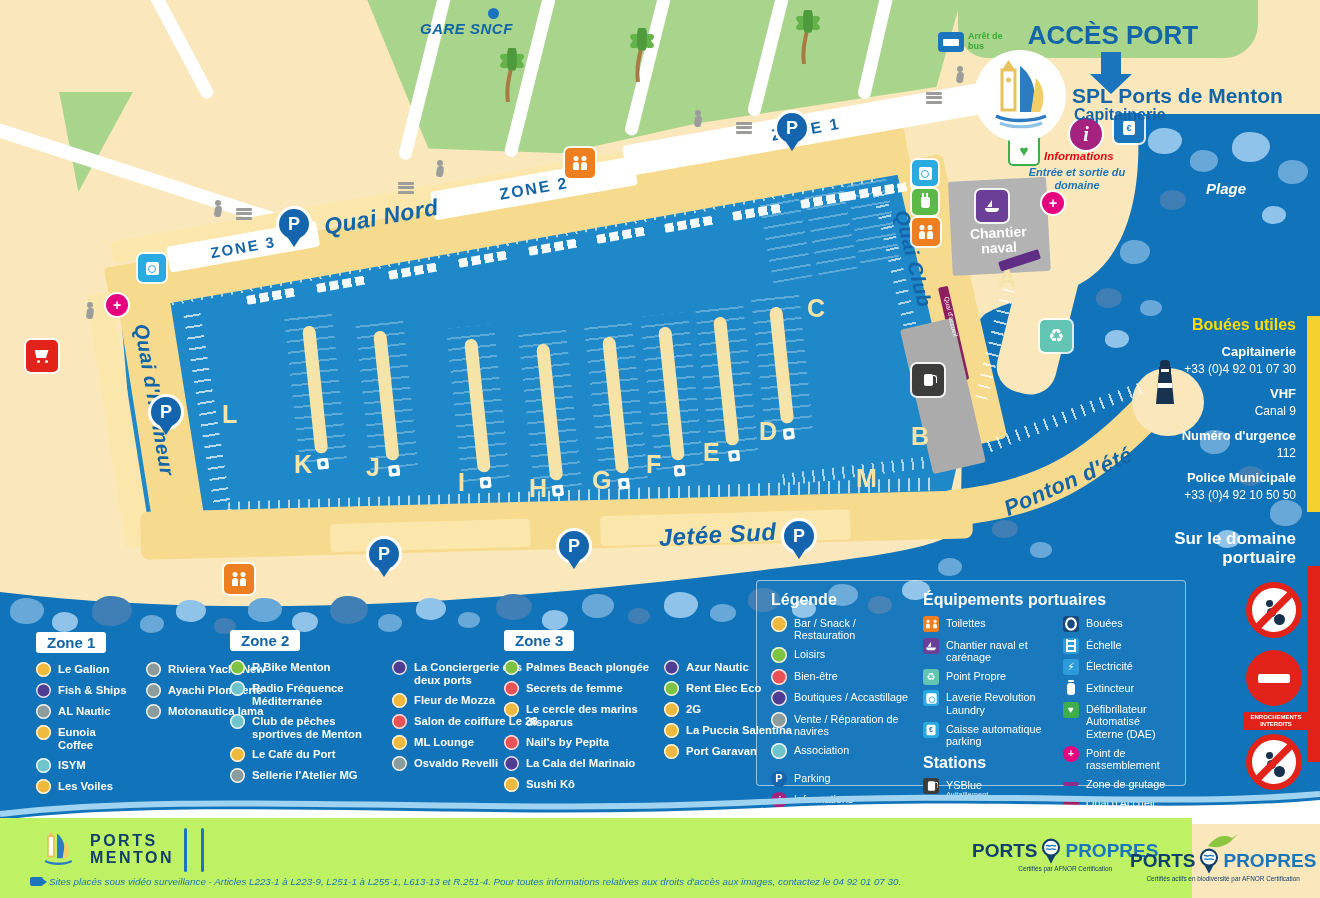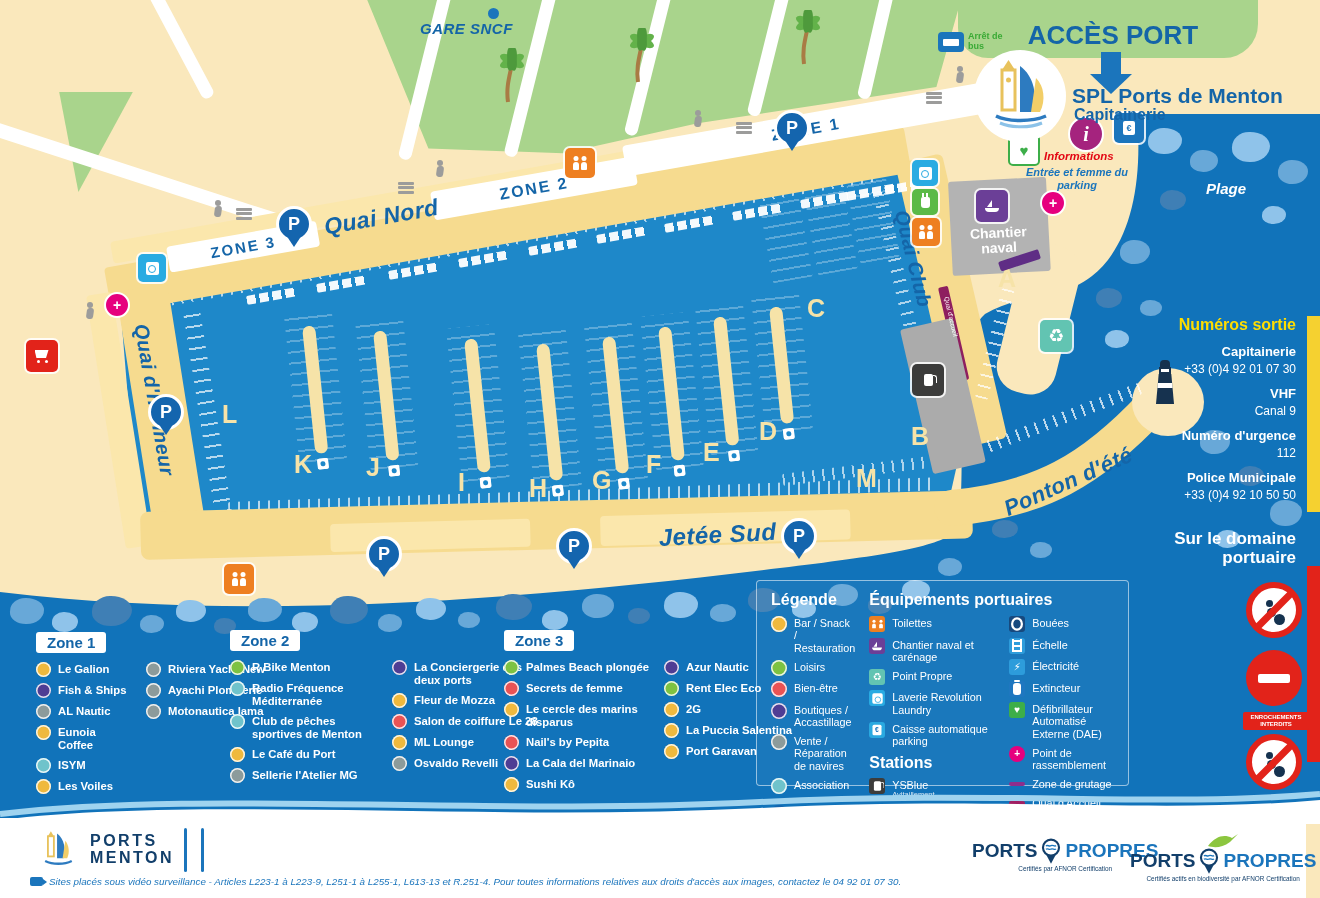--- a/index.html
+++ b/index.html
@@ -78,38 +78,38 @@
   .numeros{position:absolute;right:24px;top:316px;width:160px;text-align:right;z-index:9}
   .numeros h3{margin:0 0 10px;color:#FFDD00;font-size:16px}
   .numeros .entry{margin-bottom:9px;color:#fff}
   .numeros .entry b{font-size:13px;display:block}
   .numeros .entry span{font-size:12px}
   .edgebar{position:absolute;width:13px;z-index:9}
   .domaine-title{position:absolute;right:24px;top:530px;width:170px;text-align:right;color:#fff;font-weight:bold;font-size:17px;line-height:1.1;z-index:9}
   .enroch{position:absolute;background:#E2231A;color:#fff;font-weight:bold;font-size:6px;text-align:center;
     padding:2px 3px;border-radius:2px;line-height:1.2;z-index:9}
   
-  .legend-box{position:absolute;left:756px;top:580px;width:373px;height:206px;border:1.5px solid rgba(255,255,255,.55);
+  .legend-box{position:absolute;left:756px;top:580px;width:430px;height:206px;border:1.5px solid rgba(255,255,255,.55);
     border-radius:4px;box-sizing:border-box;padding:10px 14px;display:flex;gap:14px;color:#fff;z-index:9;background:rgba(255,255,255,.04)}
   .legend-box h3{margin:0 0 8px;font-size:16px}
   .lg-item{display:flex;align-items:flex-start;gap:7px;margin-bottom:6.5px;font-size:10.8px;line-height:1.15}
   .lg-ic{flex:0 0 auto;width:16px;height:16px;border-radius:50%;box-shadow:inset 0 0 0 1.5px rgba(255,255,255,.85);margin-top:-1px}
   .lg-sq{flex:0 0 auto;width:16px;height:16px;border-radius:3px;display:flex;align-items:center;justify-content:center;margin-top:-1px;font-size:10px;color:#fff}
   .lg-sub{display:block;font-size:7.5px;opacity:.85}
   .lg-line{flex:0 0 auto;width:16px;height:4px;border-radius:2px;margin-top:4px}
   
   .zone-list{position:absolute;z-index:9;color:#fff}
   .zone-chip{display:inline-block;background:#fff;color:#1465A8;font-weight:bold;font-size:15px;
     padding:2px 11px;border-radius:3px;margin-bottom:10px}
   .zone-cols{display:flex;gap:14px}
   .zone-col{display:flex;flex-direction:column;gap:7px}
   .zi{display:flex;gap:7px;align-items:flex-start;font-size:11.3px;font-weight:bold;line-height:1.15}
   .zi .dot{flex:0 0 auto;width:15px;height:15px;border-radius:50%;box-shadow:inset 0 0 0 1.5px rgba(255,255,255,.85);margin-top:-1px}
   
-  .footer{position:absolute;left:0;top:818px;width:1306px;height:80px;background:#ffffff;z-index:10}
+  .footer{position:absolute;left:0;top:818px;width:1192px;height:80px;background:#bef264;z-index:10}
   .f-title{color:#1B75BC;font-weight:900;font-size:43px;letter-spacing:1px;white-space:nowrap}
   .f-brand{color:#123F6B;font-weight:900;font-size:16px;line-height:1.05;letter-spacing:2.5px}
   .f-infos{color:#1B75BC;font-weight:800;font-size:22px;line-height:1.18;white-space:nowrap}
   .pp{display:flex;flex-direction:column;align-items:center}
   .pp .row{display:flex;align-items:center;gap:3px;font-weight:900;font-size:19px}
   .pp .sub{font-size:6.4px;color:#123F6B;margin-top:1px}
   .disclaimer{position:absolute;left:30px;top:876px;color:#1B75BC;font-style:italic;font-size:9.8px;z-index:11;display:flex;gap:6px;align-items:center}
   .cam{width:13px;height:9px;background:#1B75BC;border-radius:2px;position:relative;flex:0 0 auto}
   .cam::after{content:"";position:absolute;right:-4px;top:1.5px;border-top:3px solid transparent;border-bottom:3px solid transparent;border-left:4px solid #1B75BC}
 </style>
@@ -408,25 +408,25 @@
     <path d="M30,22 L36.5,12 L43,22 Z" fill="#E8C25C"></path>
     <circle cx="36.5" cy="32" r="2.5" fill="#E8C25C"></circle>
     <path d="M48,18 C62,28 66,48 60,64 L48,64 Z" fill="#2D7BC0"></path>
     <path d="M64,30 C72,38 74,52 68,64 L59,64 Z" fill="#F2CE68"></path>
     <path d="M24,68 C36,74 60,74 74,68" stroke="#2D7BC0" stroke-width="3.5" fill="none"></path>
     <path d="M28,75 C40,80 58,80 70,75" stroke="#8CC2E8" stroke-width="3" fill="none"></path>
   </svg>
   <div class="abs" style="left:1072px;top:84px;color:#1465A8;font-weight:800;font-size:21px;white-space:nowrap;z-index:8">SPL Ports de Menton</div>
   <div class="abs" style="left:1074px;top:106px;color:#1465A8;font-weight:800;font-size:16px;z-index:8">Capitainerie</div>
   <div class="abs" style="left:1044px;top:150px;color:#E30613;font-weight:bold;font-style:italic;font-size:11.5px;z-index:8">Informations</div>
-  <div class="abs" style="left:1022px;top:166px;width:110px;text-align:center;color:#1B75BC;font-weight:bold;font-style:italic;font-size:11px;line-height:1.15;z-index:8">Entrée et femme du parking</div>
+  <div class="abs" style="left:1022px;top:166px;width:110px;text-align:center;color:#1B75BC;font-weight:bold;font-style:italic;font-size:11px;line-height:1.15;z-index:8">Entrée et sortie du domaine</div>
   <div class="abs" style="left:1206px;top:180px;color:#fff;font-weight:bold;font-style:italic;font-size:15px;z-index:8">Plage</div>
 
   <div class="numeros">
-    <h3>Numéros sortie</h3>
+    <h3>Bouées utiles</h3>
     <div id="numeros-list">
         <div class="entry"><b>Capitainerie</b><span>+33 (0)4 92 01 07 30</span></div>
         <div class="entry"><b>VHF</b><span>Canal 9</span></div>
         <div class="entry"><b>Numéro d'urgence</b><span>112</span></div>
         <div class="entry"><b>Police Municipale</b><span>+33 (0)4 92 10 50 50</span></div>
       </div>
   </div>
   <div class="edgebar" style="right:0;top:316px;height:196px;background:#F5D130"></div>
   <div class="domaine-title">Sur le domaine portuaire</div>
   <div class="edgebar" style="right:0;top:566px;height:196px;background:#E2231A"></div>

